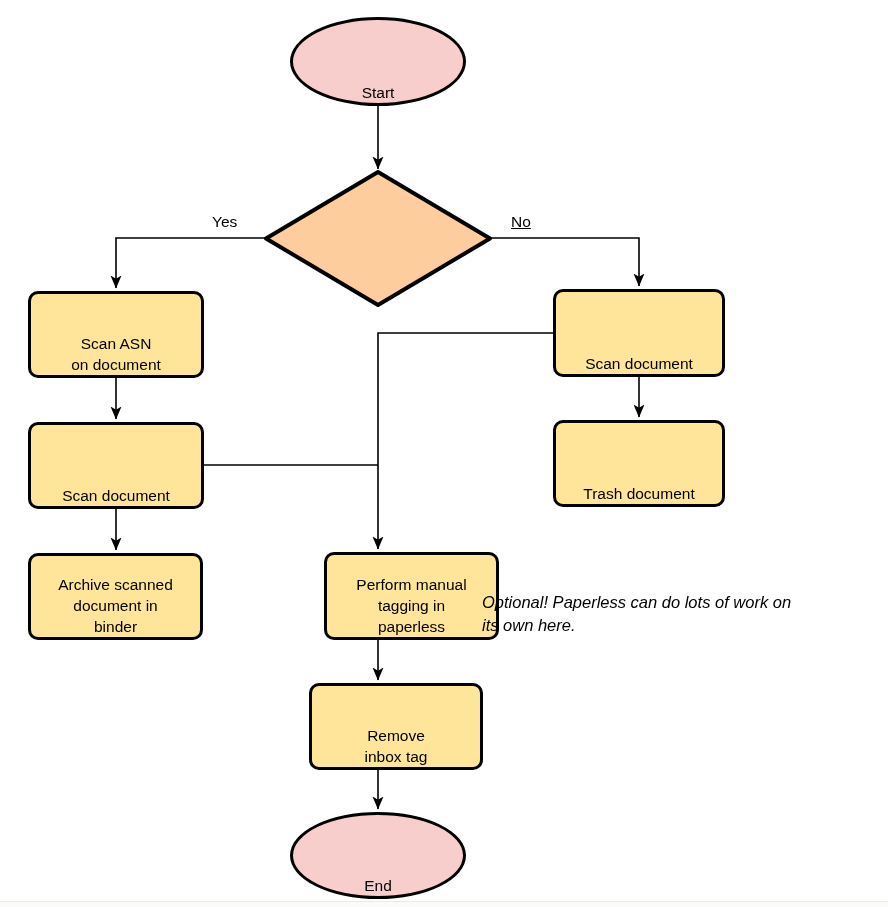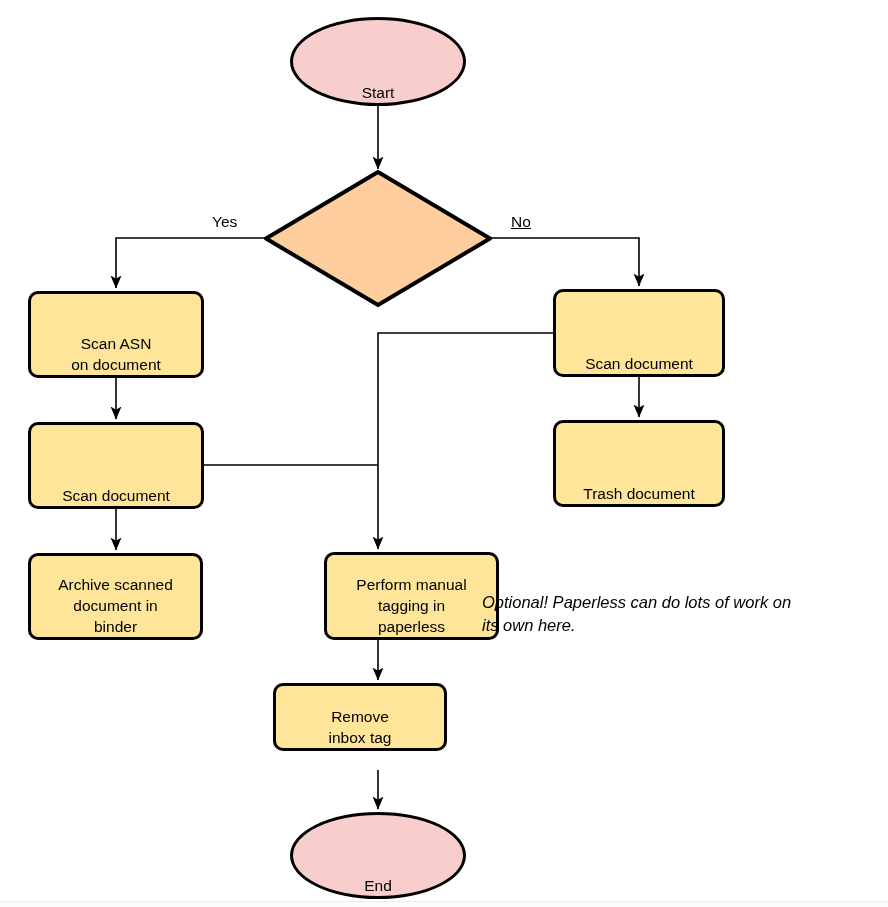--- a/index.html
+++ b/index.html
@@ -137,21 +137,21 @@
     <div>Perform manual</div>
     <div>tagging in</div>
     <div>paperless</div>
   </div>
 
   <div class="annotation" style="left:482px; top:591px; width:410px;">
     <div>Optional! Paperless can do lots of work on</div>
     <div>its own here.</div>
   </div>
 
-  <div class="node process" style="left:273px; top:683px; width:174px; height:68px;">
+  <div class="node process" style="left:309px; top:683px; width:174px; height:87px;">
     <div>Remove</div>
     <div>inbox tag</div>
   </div>
 
   <div class="node terminal" style="left:290px; top:812px; width:176px; height:87px;">
     <div>End</div>
   </div>
 
   <div class="page-bottom-edge"></div>
 

